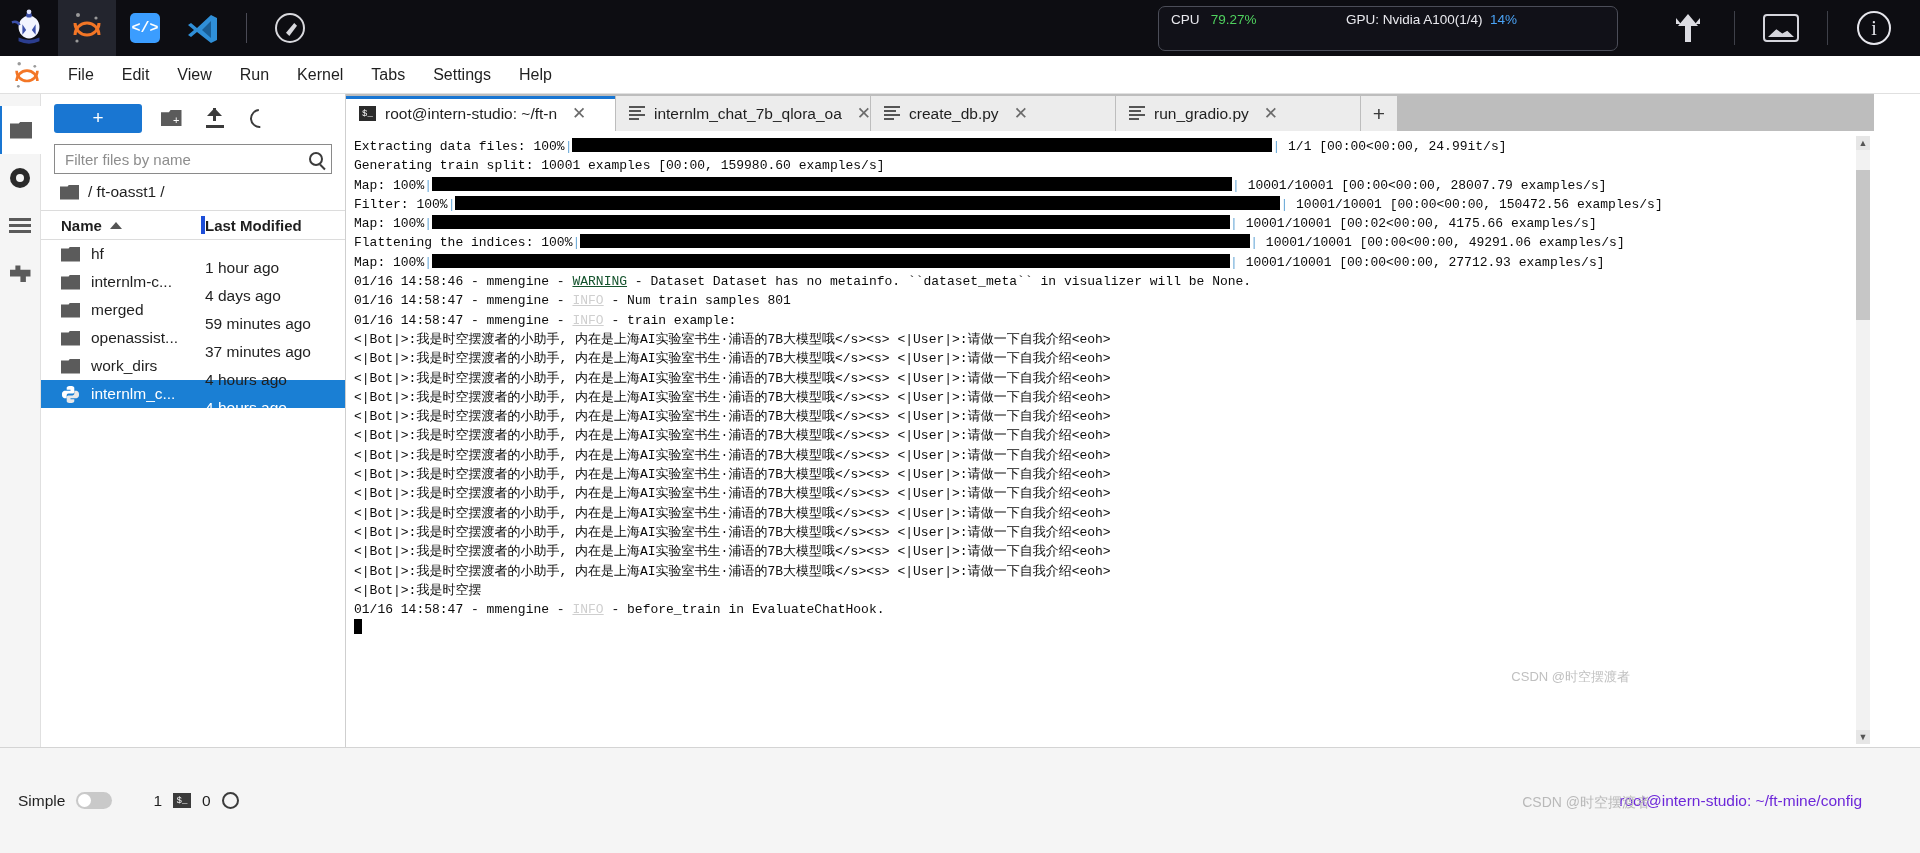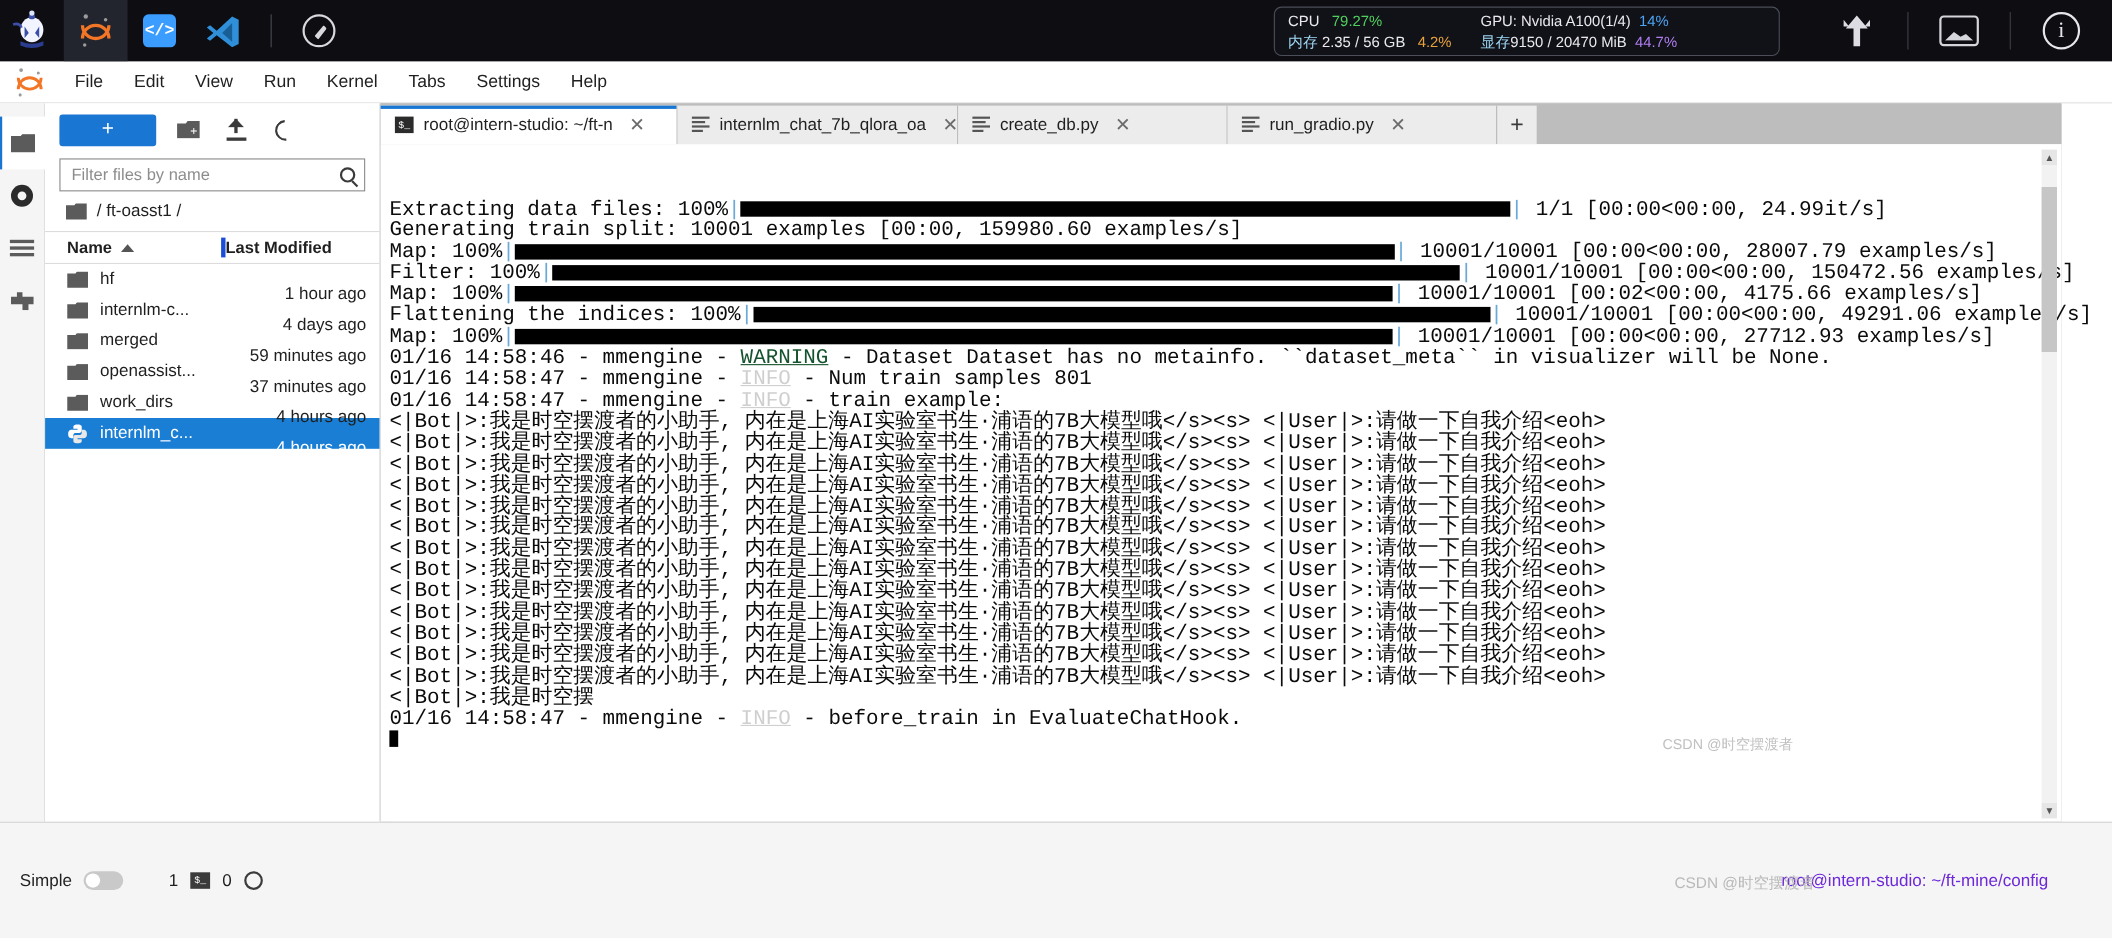--- a/index.html
+++ b/index.html
@@ -170,21 +170,21 @@
   .caret-up { width: 0; height: 0; border-left: 6px solid transparent; border-right: 6px solid transparent;
     border-bottom: 7px solid #555; }
   .fp-h-mod { width: 140px; padding-right: 12px; }
 
   .fp-row {
     display: flex; align-items: center; height: 28px; font-size: 15.5px; color: #1f1f1f;
     padding-left: 20px; cursor: default;
   }
   .fp-row.selected { background: #1a7fd4; color: #ffffff; }
   .fp-row .nm { flex: 1; display: flex; align-items: center; gap: 11px; }
-  .fp-row .md { width: 140px; text-align: right; padding-right: 12px; margin-top: 28px; }
+  .fp-row .md { width: 140px; padding-right: 12px; margin-top: 28px; }
   .row-folder { width: 19px; height: 15px; background: #5b5b5b; flex: none;
     clip-path: polygon(0% 14%, 40% 14%, 48% 0%, 100% 0%, 100% 100%, 0% 100%); }
   .row-py { width: 19px; height: 19px; flex: none; position: relative; }
 
   
   .statusbar {
     position: absolute; left: 0; top: 747px; width: 1920px; height: 106px;
     background: #f5f5f5; border-top: 1px solid #d4d4d4;
     display: flex; align-items: center; padding: 0 18px; font-size: 15.5px; color: #1f1f1f;
   }
@@ -236,24 +236,23 @@
     justify-content:center; font-size: 21px; color: #3b3b3b;
   }
 
   
   .termwrap {
     position: absolute; left: 0; top: 37px; width: 1528px; height: 616px;
     background: #ffffff; padding: 6px 0 0 8px;
   }
   .term {
     font-family: "Liberation Mono", monospace;
-    font-size: 19px; line-height: 19.3px;
+    font-size: 13px; line-height: 19.3px;
     color: #0b0b0b; white-space: pre;
     letter-spacing: 0px;
-    margin-top: 44px;
   }
   .term .bar { background: #000000; color: #000000; }
   .term .tick { color: #6aa9d8; }
   .term .warn { color: #14532d; text-decoration: underline; }
   .term .info { color: #cfcfcf; text-decoration: underline; }
   .term .cursor { display: inline-block; width: 8px; height: 15px; background: #000; vertical-align: -2px; }
 
   .term-scroll {
     position: absolute; right: 4px; top: 42px; width: 14px; height: 608px;
   }
@@ -307,30 +306,20 @@
 
   <div class="stats-box">
     <div class="stats-row">
       <span class="cell-cpu">
         <span class="lbl">CPU</span>
         &nbsp;&nbsp;<span class="c-green">79.27%</span>
       </span>
       <span class="lbl">GPU: Nvidia A100(1/4)</span>
       &nbsp;&nbsp;<span class="c-blue">14%</span>
     </div>
-    <div class="stats-row">
-      <span class="cell-cpu">
-        <span class="cell-mem-lbl">内存</span>
-        <span>2.35 / 56 GB</span>
-        &nbsp;&nbsp;<span class="c-orange">4.2%</span>
-      </span>
-      <span class="cell-mem-lbl">显存</span>
-      <span>9150 / 20470 MiB</span>
-      &nbsp;&nbsp;<span class="c-purple">44.7%</span>
-    </div>
   </div>
 
   <div class="os-right">
     <div class="os-right-item">
       <svg class="up-ico" viewBox="0 0 34 32">
         <path d="M17 2 L27 14 L20 14 L20 30 L14 30 L14 14 L7 14 Z" fill="#dcdce2"></path>
         <path d="M5 6 L10 12 L5 12 Z" fill="#dcdce2"></path>
         <path d="M29 6 L24 12 L29 12 Z" fill="#dcdce2"></path>
       </svg>
     </div>

